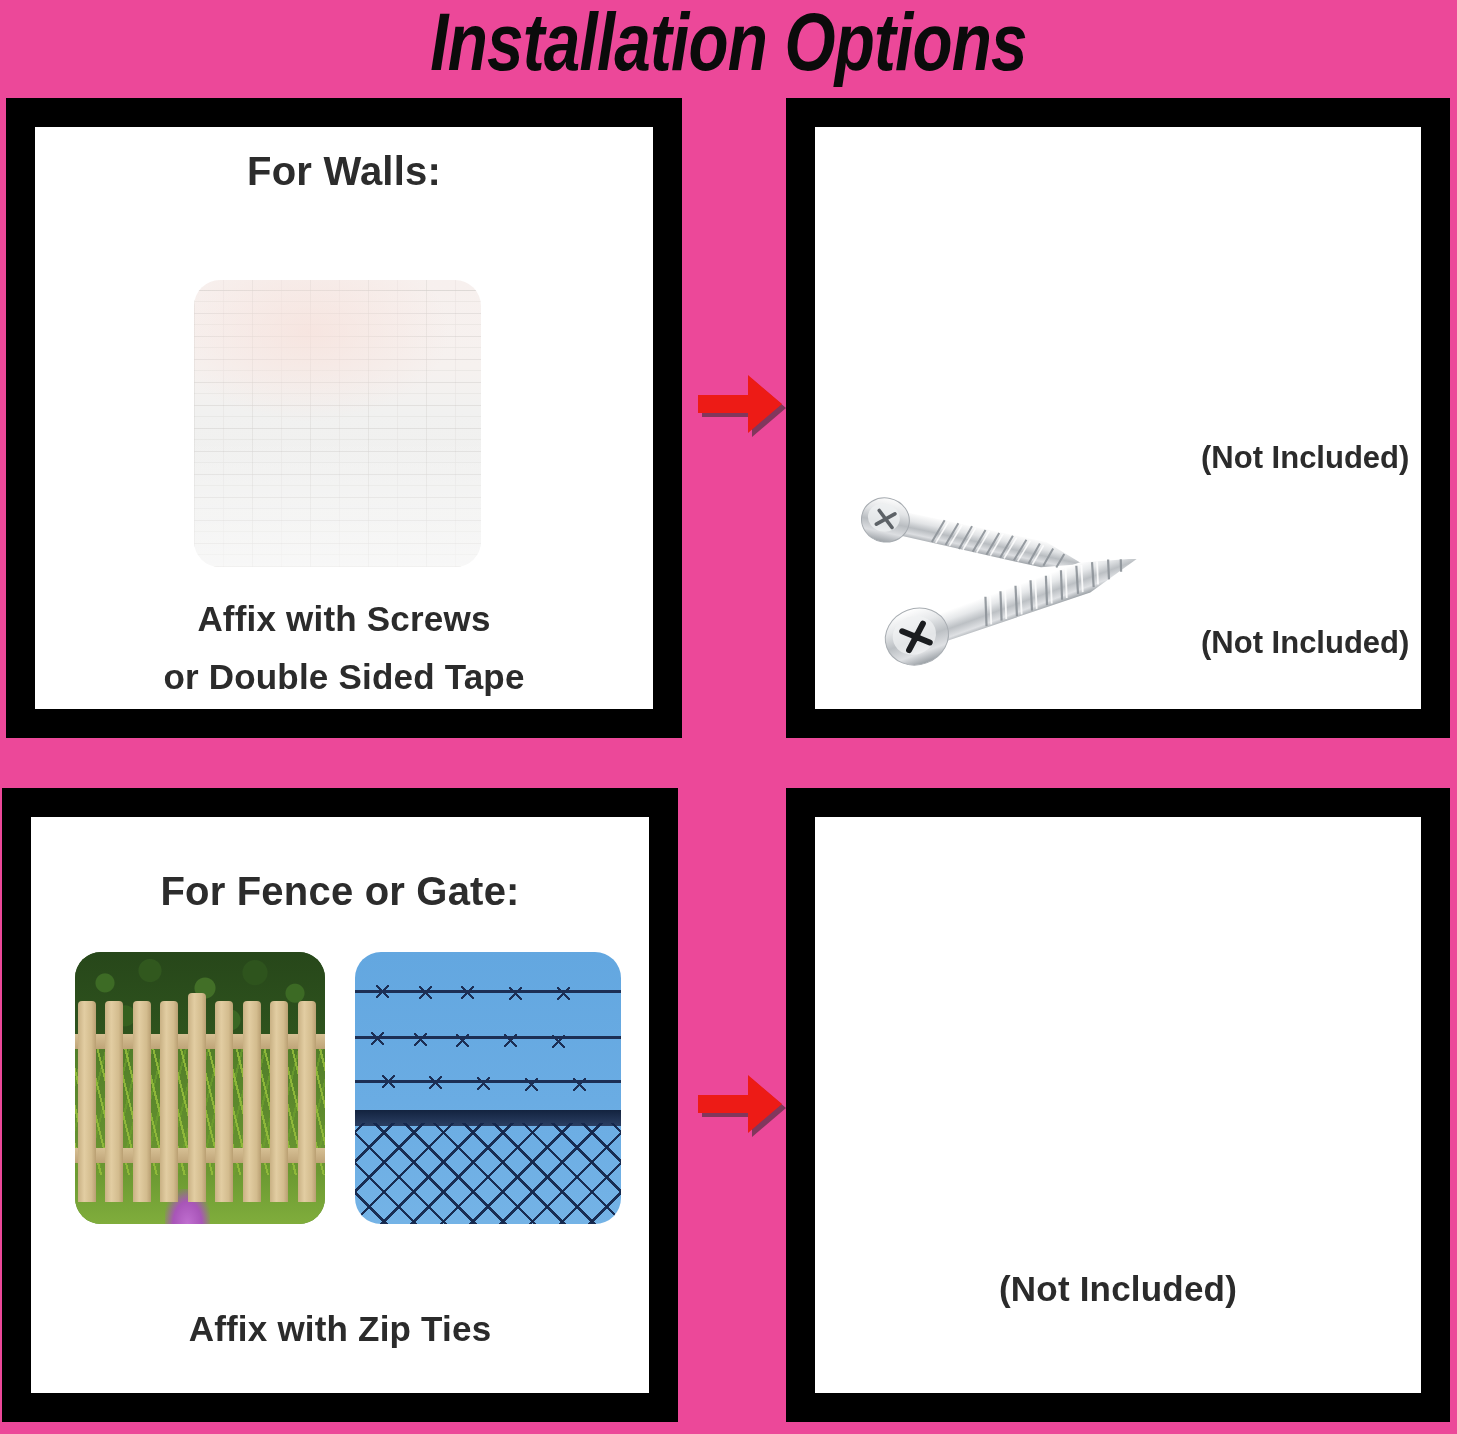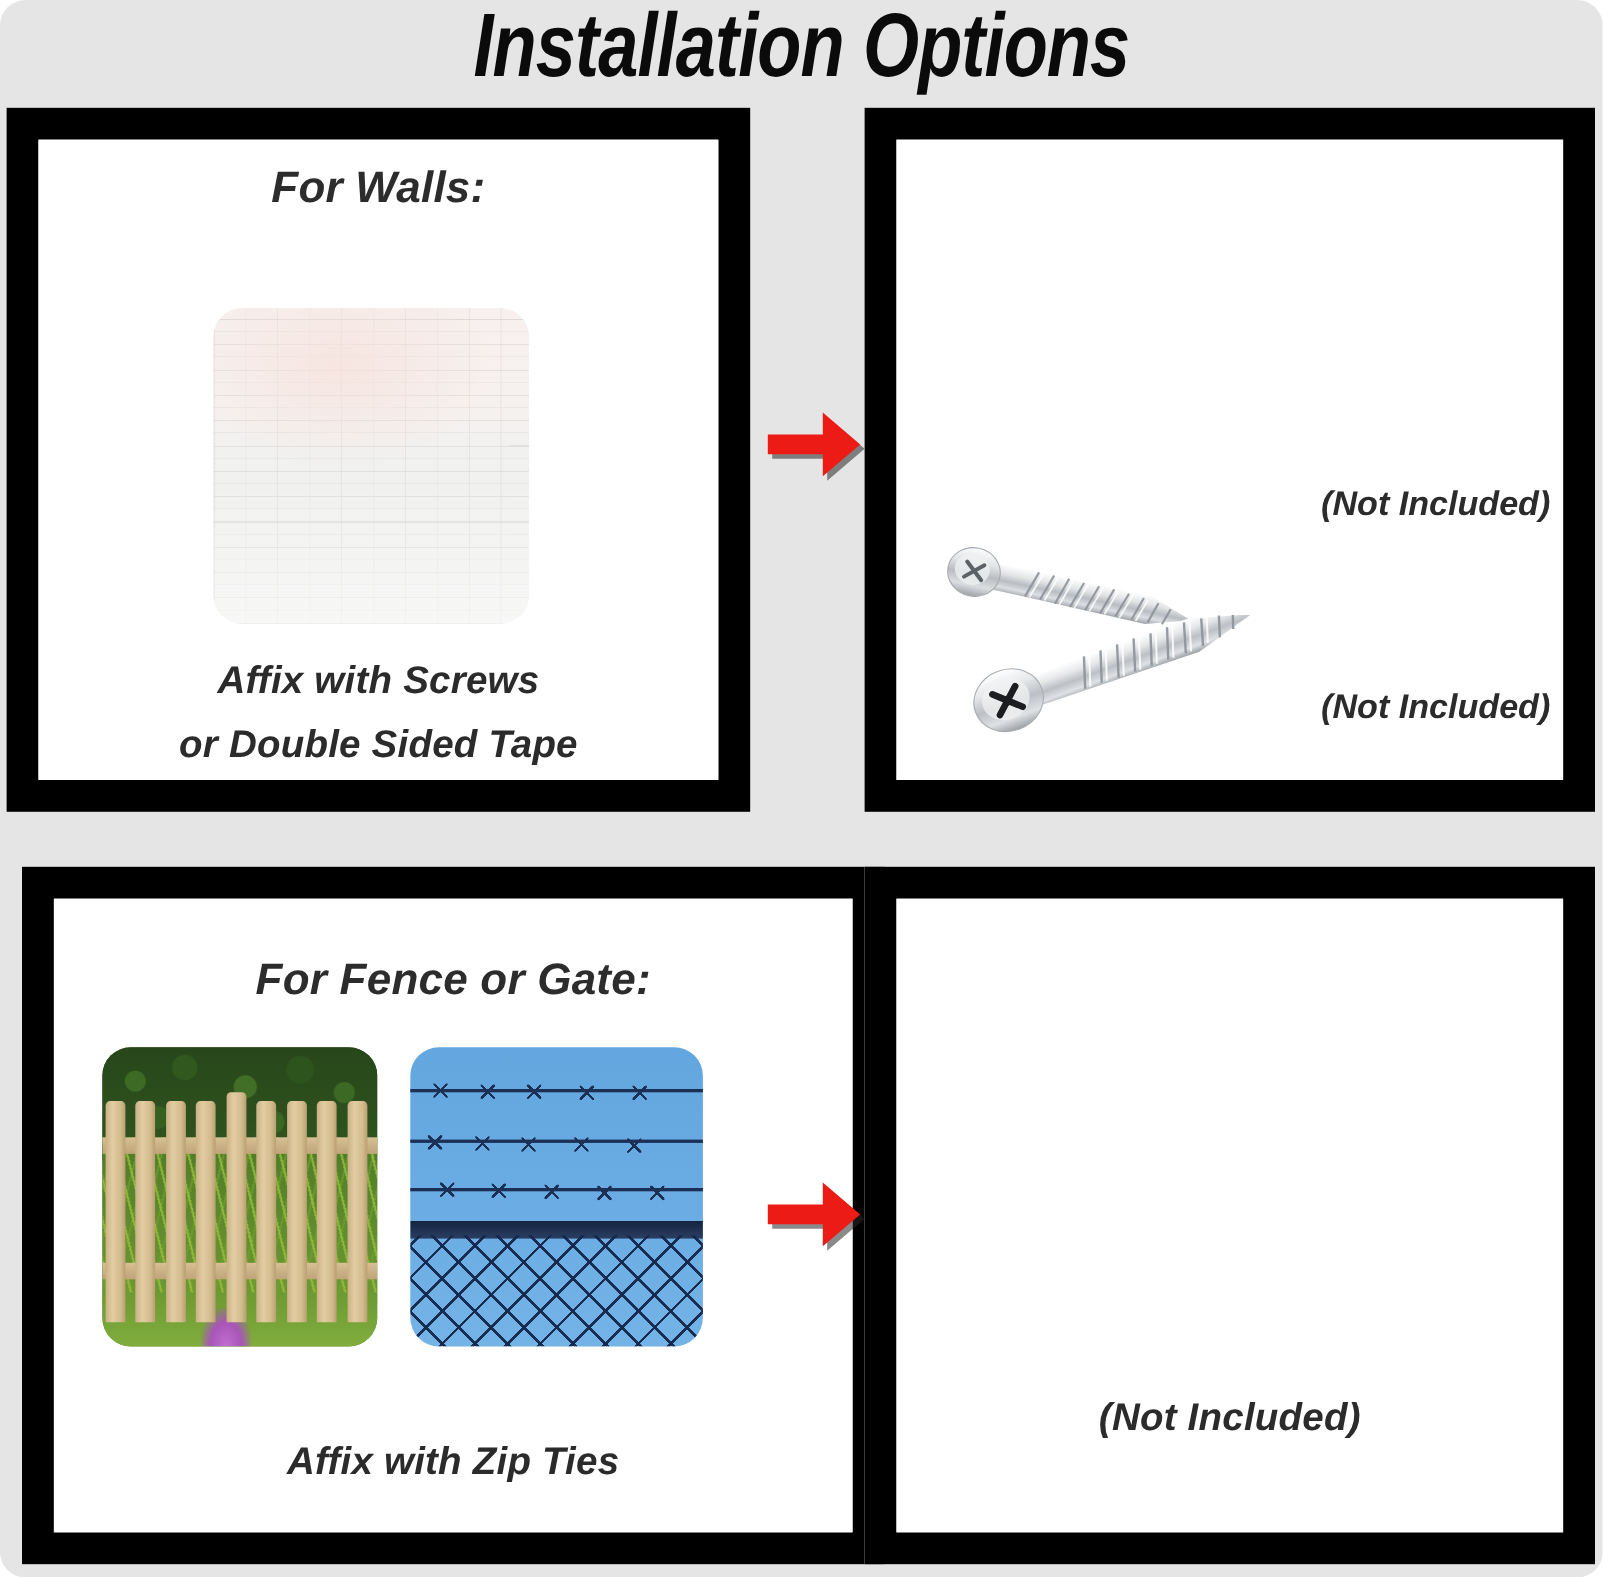--- a/index.html
+++ b/index.html
@@ -8,23 +8,22 @@
     background: #ffffff;
   }
   body {
     font-family: "Liberation Sans", sans-serif;
   }
 
   #page {
     position: relative;
     width: 1457px;
     height: 1434px;
-    background: #e5e5e5;
+    background: #ec4899;
     overflow: hidden;
-    border-radius: 23px;
   }
 
   
   #title {
     position: absolute;
     left: 0;
     top: -4px;
     width: 1457px;
     height: 92px;
     line-height: 92px;
@@ -46,26 +45,25 @@
     background: #ffffff;
     border: 29px solid #000000;
     box-sizing: border-box;
   }
   .panel-inner {
     position: relative;
     width: 100%;
     height: 100%;
     background: #ffffff;
     overflow: hidden;
-    font-style: italic;
   }
 
   #panel-walls      { left: 6px;   top: 98px;  width: 676px; height: 640px; }
   #panel-wall-parts { left: 786px; top: 98px;  width: 664px; height: 640px; }
-  #panel-fence      { left: 20px;   top: 788px; width: 784px; height: 634px; }
+  #panel-fence      { left: 2px;   top: 788px; width: 676px; height: 634px; }
   #panel-fence-parts{ left: 786px; top: 788px; width: 664px; height: 634px; }
 
   
   .panel-heading {
     position: absolute;
     width: 100%;
     text-align: center;
     font-weight: 700;
     font-size: 40px;
     color: #2c2c2c;

